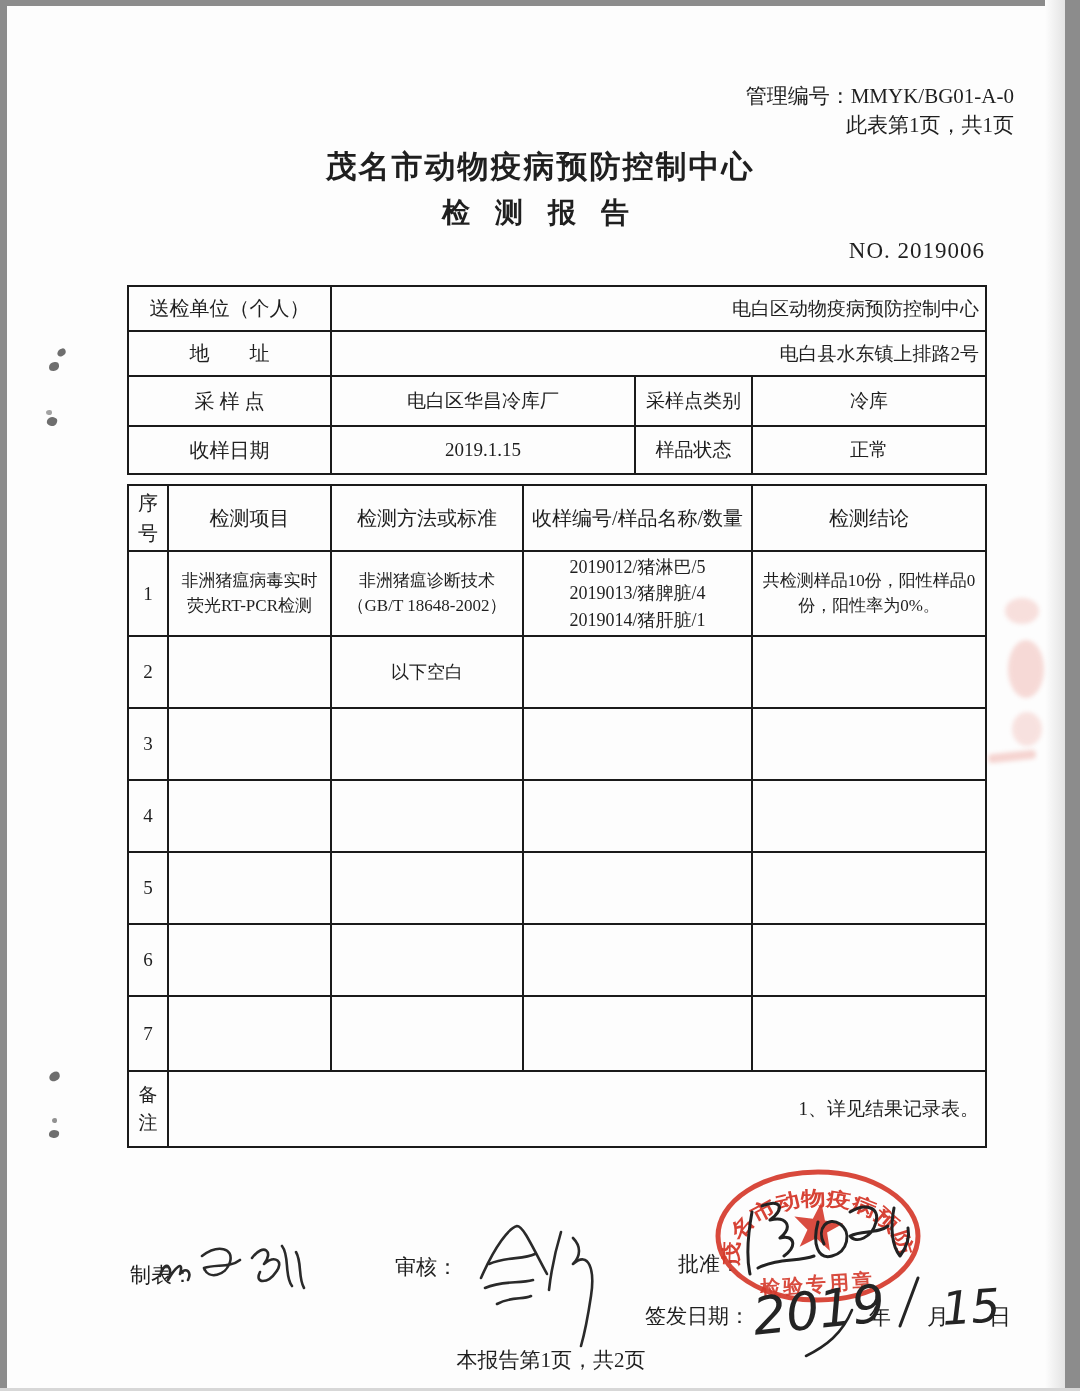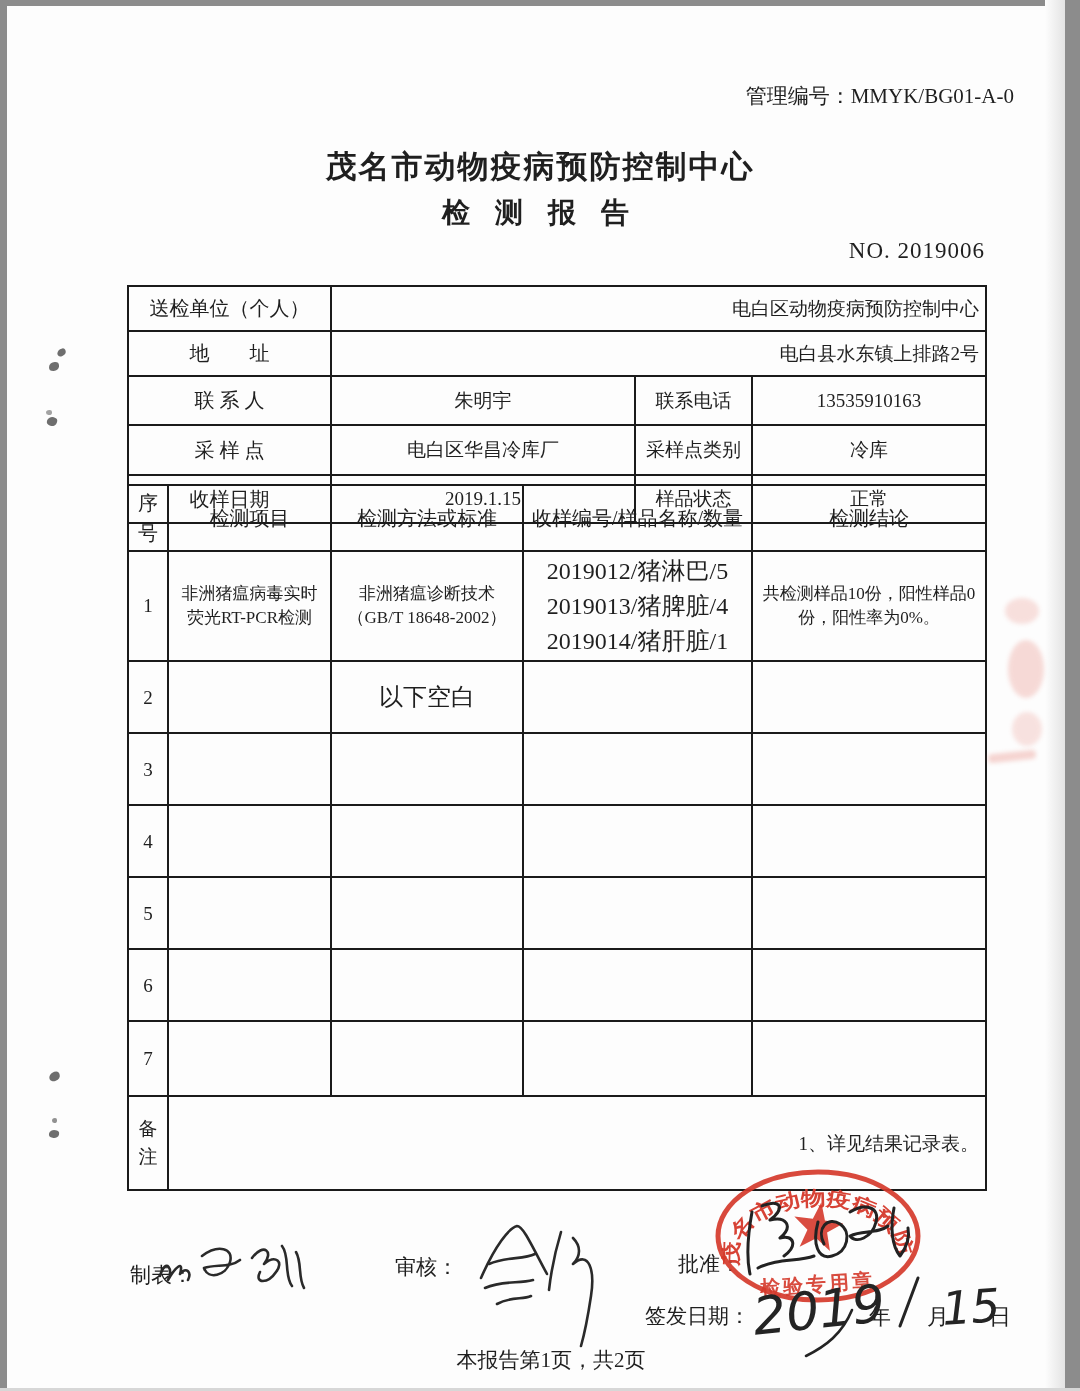--- a/index.html
+++ b/index.html
@@ -29,21 +29,21 @@
   table { border-collapse:collapse; table-layout:fixed; position:absolute; }
   td { border:2px solid #1b1b1b; font-size:19px; text-align:center;
        vertical-align:middle; padding:2px 6px; line-height:1.45; overflow:hidden; }
   #info-table { left:127px; top:273px; width:858px;margin-top:12px; }
   #result-table { left:127px; top:484px; width:858px; }
   td.left-val { text-align:right; padding-left:12px; }
   .vlabel { display:inline-block; width:1.25em; word-break:break-all; line-height:1.5; }
 
   .r-head td { font-size:20px; }
   .small { font-size:17px; }
-  .mid { font-size:24px; }
+  .mid { font-size:18px; }
 
   
   .foot-label { font-size:21px; }
   #maker-label { left:130px; top:1261px; }
   #reviewer-label { left:395px; top:1253px; }
   #approver-label { left:678px; top:1250px; }
   #issue-label { left:645px; top:1302px; }
   .date-char { font-size:22px; top:1302px; }
   #year-char { left:869px; }
   #month-char { left:927px; }
@@ -60,46 +60,41 @@
 <body>
 
 <div class="strip" id="strip-top"></div>
 <div class="strip" id="strip-left"></div>
 <div class="strip" id="strip-right-shade"></div>
 <div class="strip" id="strip-right"></div>
 <div class="strip" id="strip-bottom"></div>
 
 <div class="abs" id="admin-block">
   <div>管理编号：MMYK/BG01-A-0</div>
+  <div>此表第1页，共1页</div>
 </div>
 <div class="abs" id="org-title">茂名市动物疫病预防控制中心</div>
 <div class="abs" id="report-title">检 测 报 告</div>
 <div class="abs" id="report-no">NO. 2019006</div>
 
 <table id="info-table">
   <colgroup>
       <col style="width:203px">
       <col style="width:304px">
       <col style="width:117px">
       <col style="width:234px">
     </colgroup>
   <tbody>
       <tr style="height:45px">
     <td style="font-size:20px">送检单位（个人）</td>
     <td colspan="3" class="left-val">电白区动物疫病预防控制中心</td>
   </tr>
   <tr style="height:45px">
     <td style="font-size:20px">地　　址</td>
     <td colspan="3" class="left-val">电白县水东镇上排路2号</td>
-  </tr>
-  <tr style="height:49px">
-    <td style="font-size:20px">联 系 人</td>
-    <td>朱明宇</td>
-    <td>联系电话</td>
-    <td>13535910163</td>
   </tr>
   <tr style="height:50px">
     <td style="font-size:20px">采 样 点</td>
     <td>电白区华昌冷库厂</td>
     <td>采样点类别</td>
     <td>冷库</td>
   </tr>
   <tr style="height:48px">
     <td style="font-size:20px">收样日期</td>
     <td>2019.1.15</td>
@@ -177,21 +172,21 @@
         <td></td>
         <td></td>
   </tr>
   <tr style="height:75px">
     <td>7</td>
     <td></td>
         <td></td>
         <td></td>
         <td></td>
   </tr>
-  <tr style="height:94px">
+  <tr style="height:76px">
     <td><span class="vlabel">备注</span></td>
     <td colspan="4" class="left-val">1、详见结果记录表。</td>
   </tr>
 </tbody>
   </table>
 
 <div class="abs foot-label" id="maker-label">制表：</div>
 <div class="abs foot-label" id="reviewer-label">审核：</div>
 <div class="abs foot-label" id="approver-label">批准：</div>
 <div class="abs foot-label" id="issue-label">签发日期：</div>

